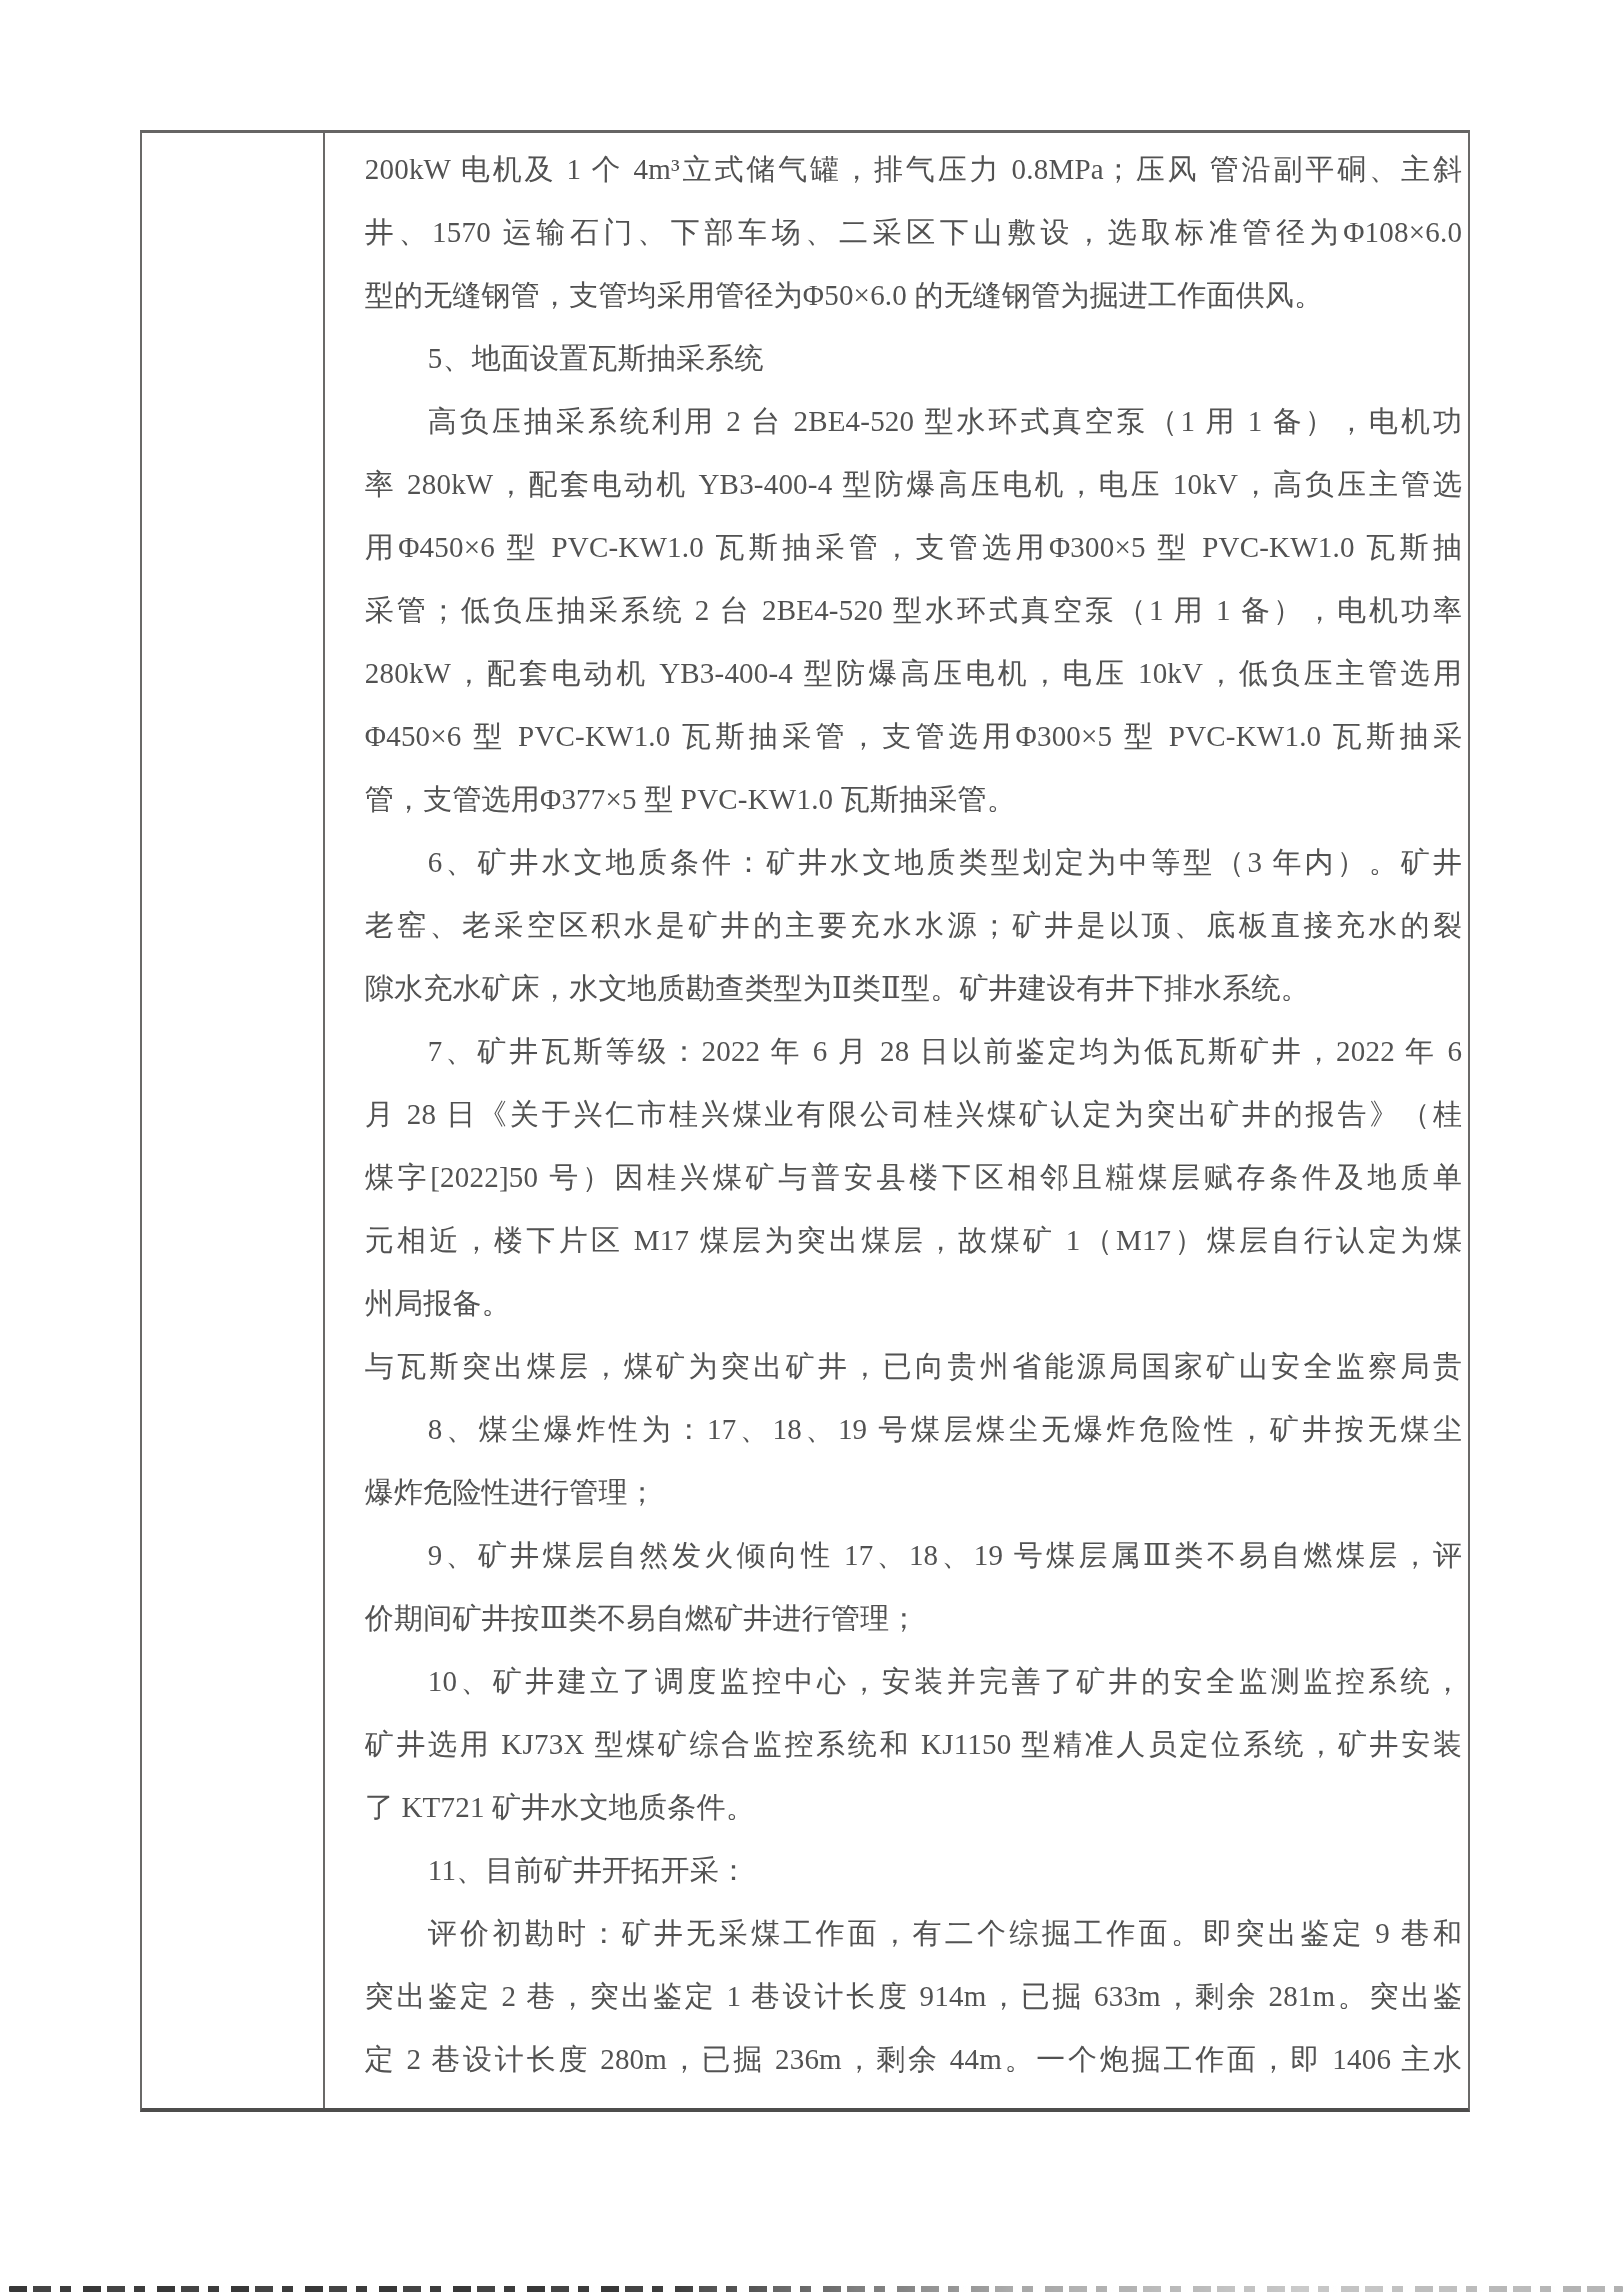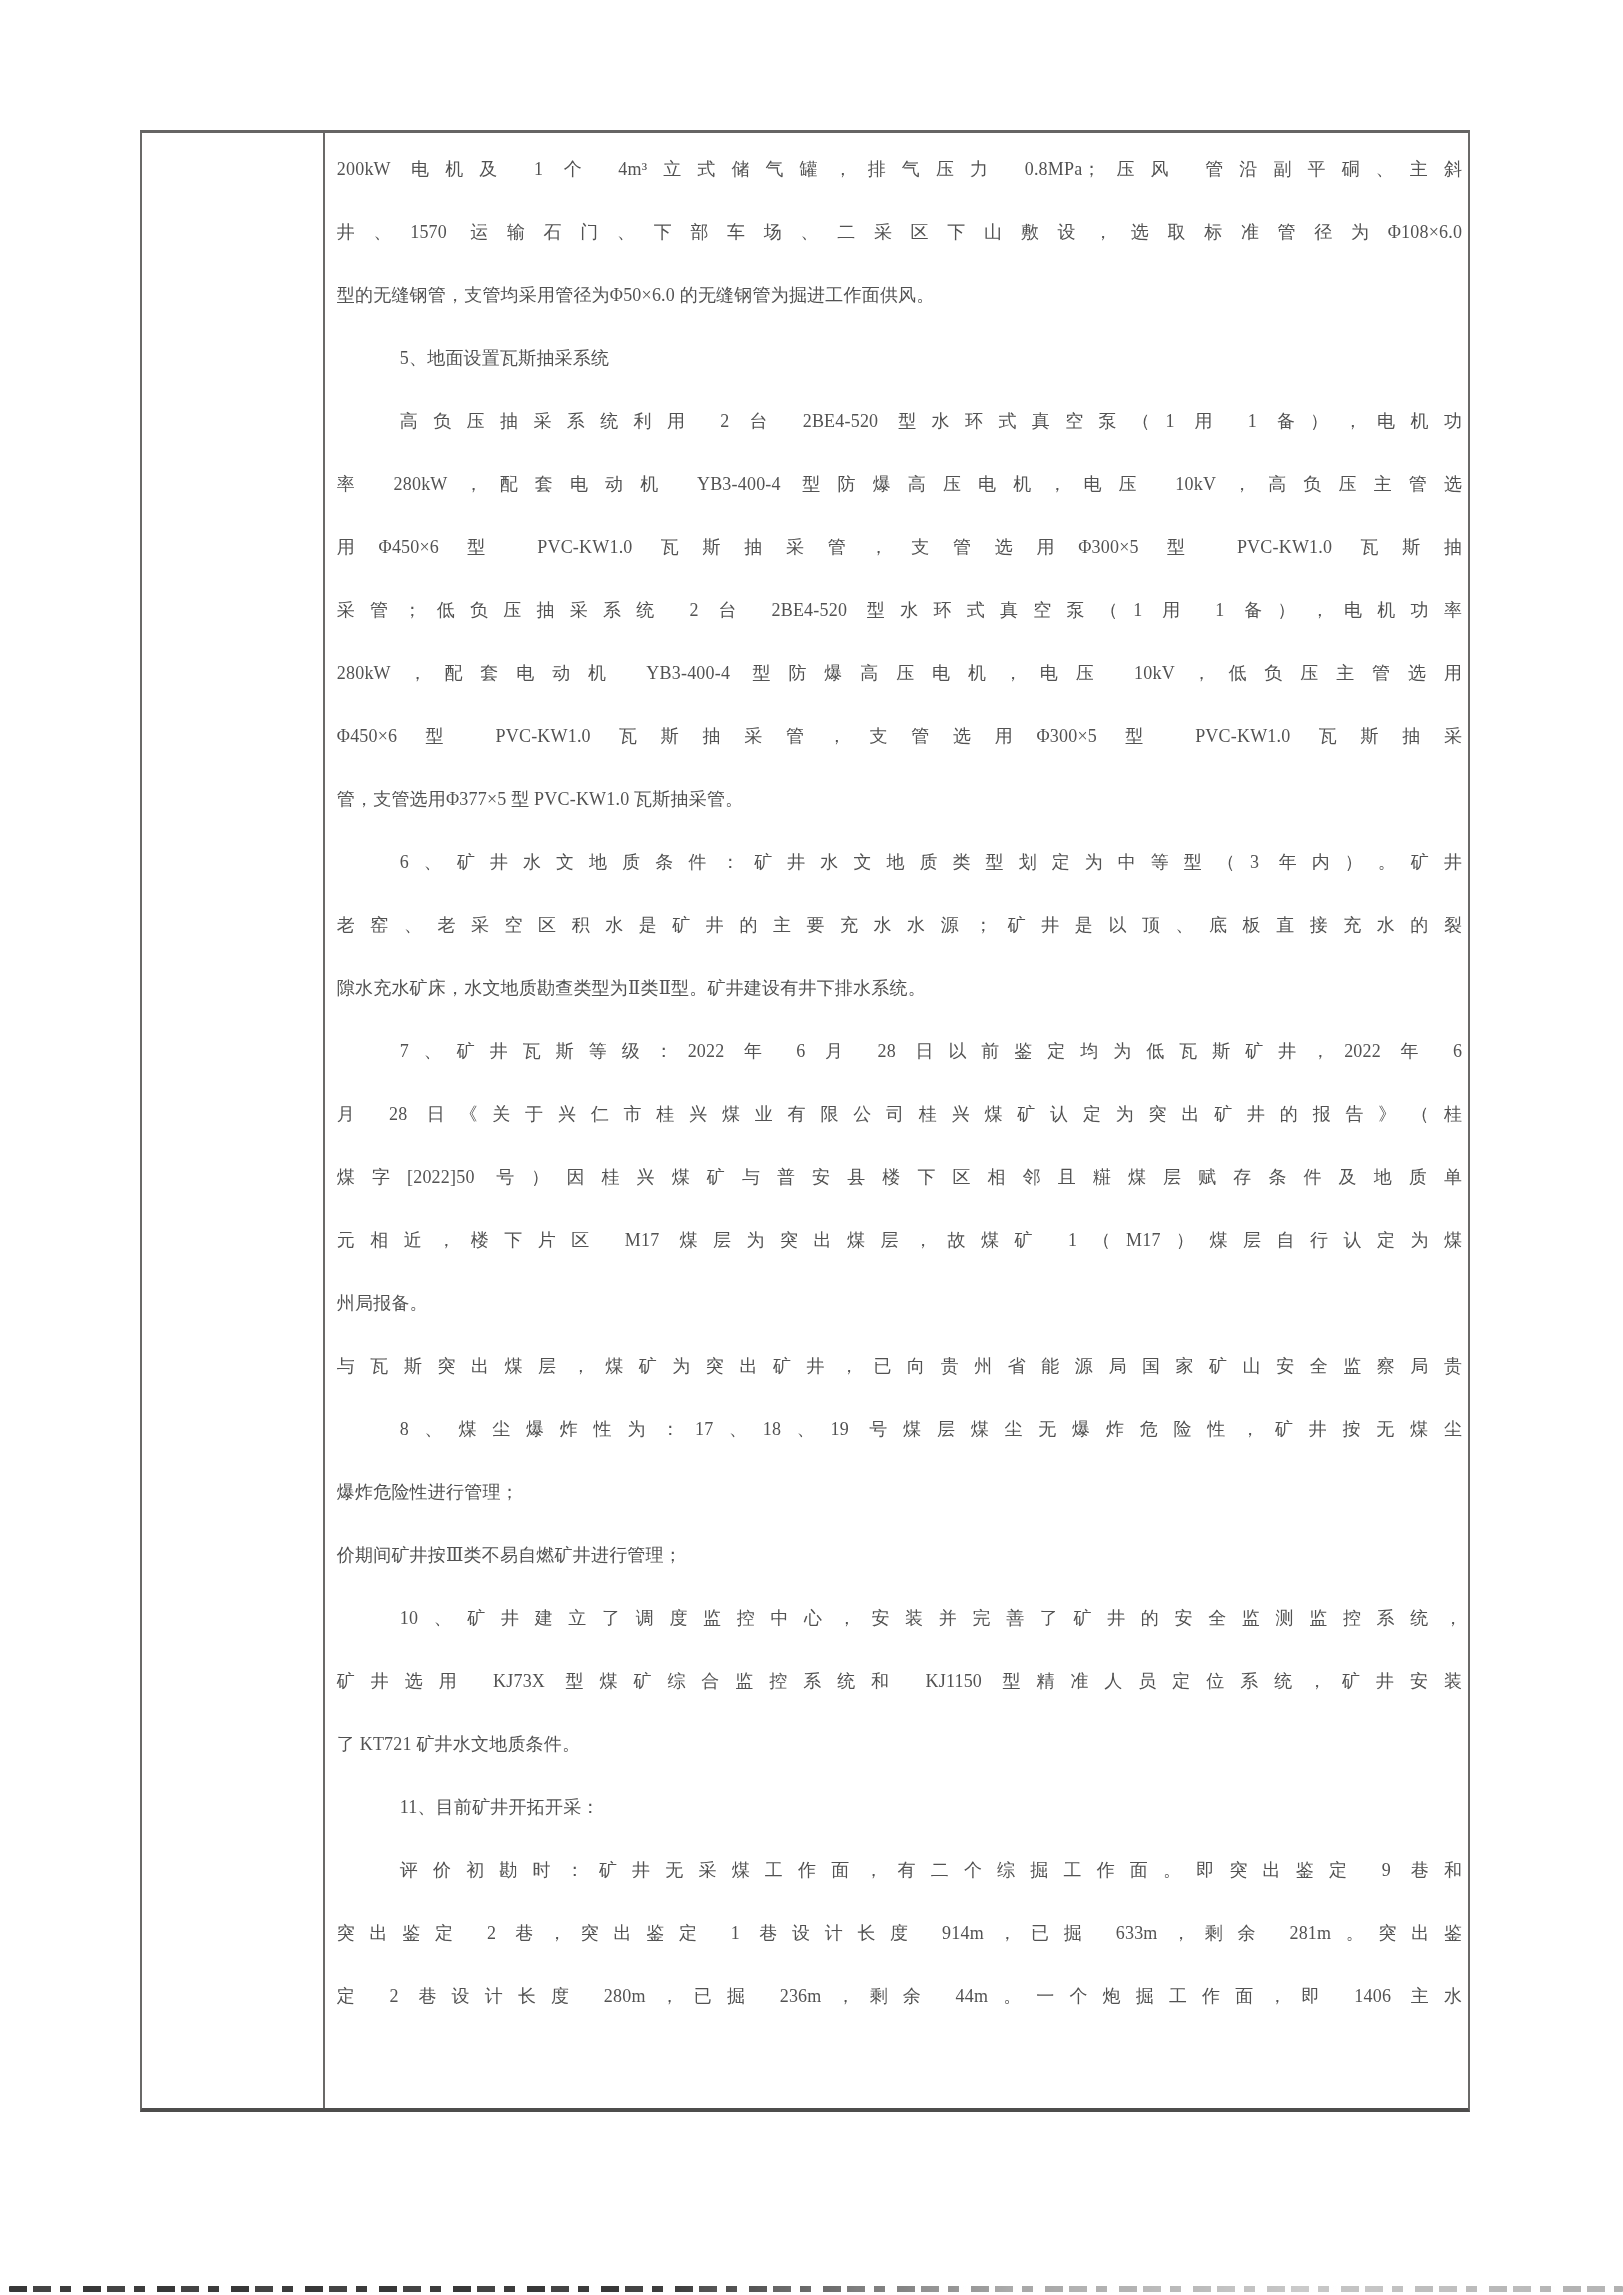--- a/index.html
+++ b/index.html
@@ -40,24 +40,25 @@
   }
   .cell-right {
     flex: 1 1 auto;
     box-sizing: border-box;
     padding: 4.9px 5.9px 0 11.8px;
     overflow: hidden;
   }
   .ln {
     height: 63px;
     line-height: 63px;
-    font-size: 18px;
+    font-size: 29px;
     color: #525252;
     white-space: nowrap;
     letter-spacing: 0.2px;
+    margin-left: 28px;
   }
   .ln.jf {
     white-space: normal;
     text-align: justify;
     text-align-last: justify;
     text-justify: inter-ideograph;
   }
   .ln.ind {
     text-indent: 63px;
   }
@@ -107,20 +108,21 @@
       <div class="ln jf">老窑、老采空区积水是矿井的主要充水水源；矿井是以顶、底板直接充水的裂</div>
       <div class="ln">隙水充水矿床，水文地质勘查类型为Ⅱ类Ⅱ型。矿井建设有井下排水系统。</div>
       <div class="ln ind jf">7、矿井瓦斯等级：2022 年 6 月 28 日以前鉴定均为低瓦斯矿井，2022 年 6</div>
       <div class="ln jf">月 28 日《关于兴仁市桂兴煤业有限公司桂兴煤矿认定为突出矿井的报告》（桂</div>
       <div class="ln jf">煤字[2022]50 号）因桂兴煤矿与普安县楼下区相邻且糚煤层赋存条件及地质单</div>
       <div class="ln jf">元相近，楼下片区 M17 煤层为突出煤层，故煤矿 1（M17）煤层自行认定为煤</div>
       <div class="ln">州局报备。</div>
       <div class="ln jf">与瓦斯突出煤层，煤矿为突出矿井，已向贵州省能源局国家矿山安全监察局贵</div>
       <div class="ln ind jf">8、煤尘爆炸性为：17、18、19 号煤层煤尘无爆炸危险性，矿井按无煤尘</div>
       <div class="ln">爆炸危险性进行管理；</div>
+      <div class="ln ind jf">9、矿井煤层自然发火倾向性 17、18、19 号煤层属Ⅲ类不易自燃煤层，评</div>
       <div class="ln">价期间矿井按Ⅲ类不易自燃矿井进行管理；</div>
       <div class="ln ind jf">10、矿井建立了调度监控中心，安装并完善了矿井的安全监测监控系统，</div>
       <div class="ln jf">矿井选用 KJ73X 型煤矿综合监控系统和 KJ1150 型精准人员定位系统，矿井安装</div>
       <div class="ln">了 KT721 矿井水文地质条件。</div>
       <div class="ln ind">11、目前矿井开拓开采：</div>
       <div class="ln ind jf">评价初勘时：矿井无采煤工作面，有二个综掘工作面。即突出鉴定 9 巷和</div>
       <div class="ln jf">突出鉴定 2 巷，突出鉴定 1 巷设计长度 914m，已掘 633m，剩余 281m。突出鉴</div>
       <div class="ln jf">定 2 巷设计长度 280m，已掘 236m，剩余 44m。一个炮掘工作面，即 1406 主水</div>
     </div>
   </div>

